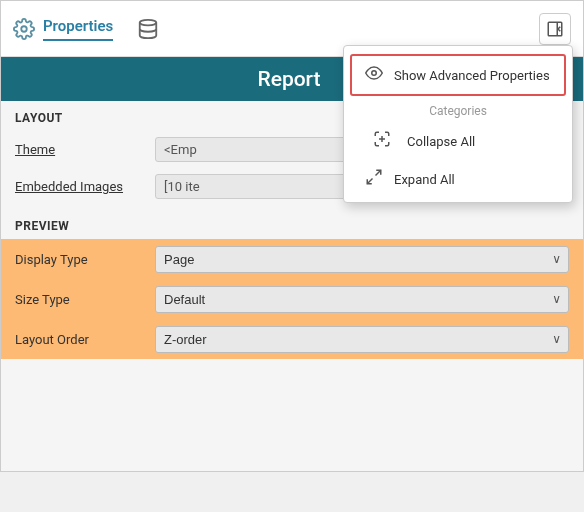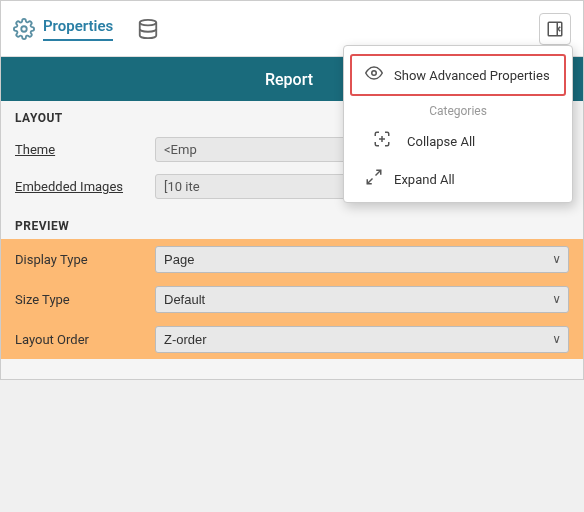--- a/index.html
+++ b/index.html
@@ -7,21 +7,21 @@
       font-family: -apple-system, BlinkMacSystemFont, 'Segoe UI', Roboto, sans-serif;
       background: #f0f0f0;
       width: 584px;
       height: 512px;
       overflow: hidden;
       position: relative;
     }
 
     .panel {
       width: 584px;
-      height: 380px;
+      height: 472px;
       background: #f5f5f5;
       border: 1px solid #ccc;
       display: flex;
       flex-direction: column;
       position: relative;
     }
 
     
     .tab-bar {
       display: flex;
@@ -80,21 +80,21 @@
       display: flex;
       align-items: center;
       justify-content: space-between;
       padding: 0 12px;
       height: 44px;
       flex-shrink: 0;
     }
 
     .report-title {
       color: #fff;
-      font-size: 16px;
+      font-size: 21px;
       font-weight: 500;
       flex: 1;
       text-align: center;
     }
 
     .report-icons {
       display: flex;
       align-items: center;
       gap: 4px;
     }

